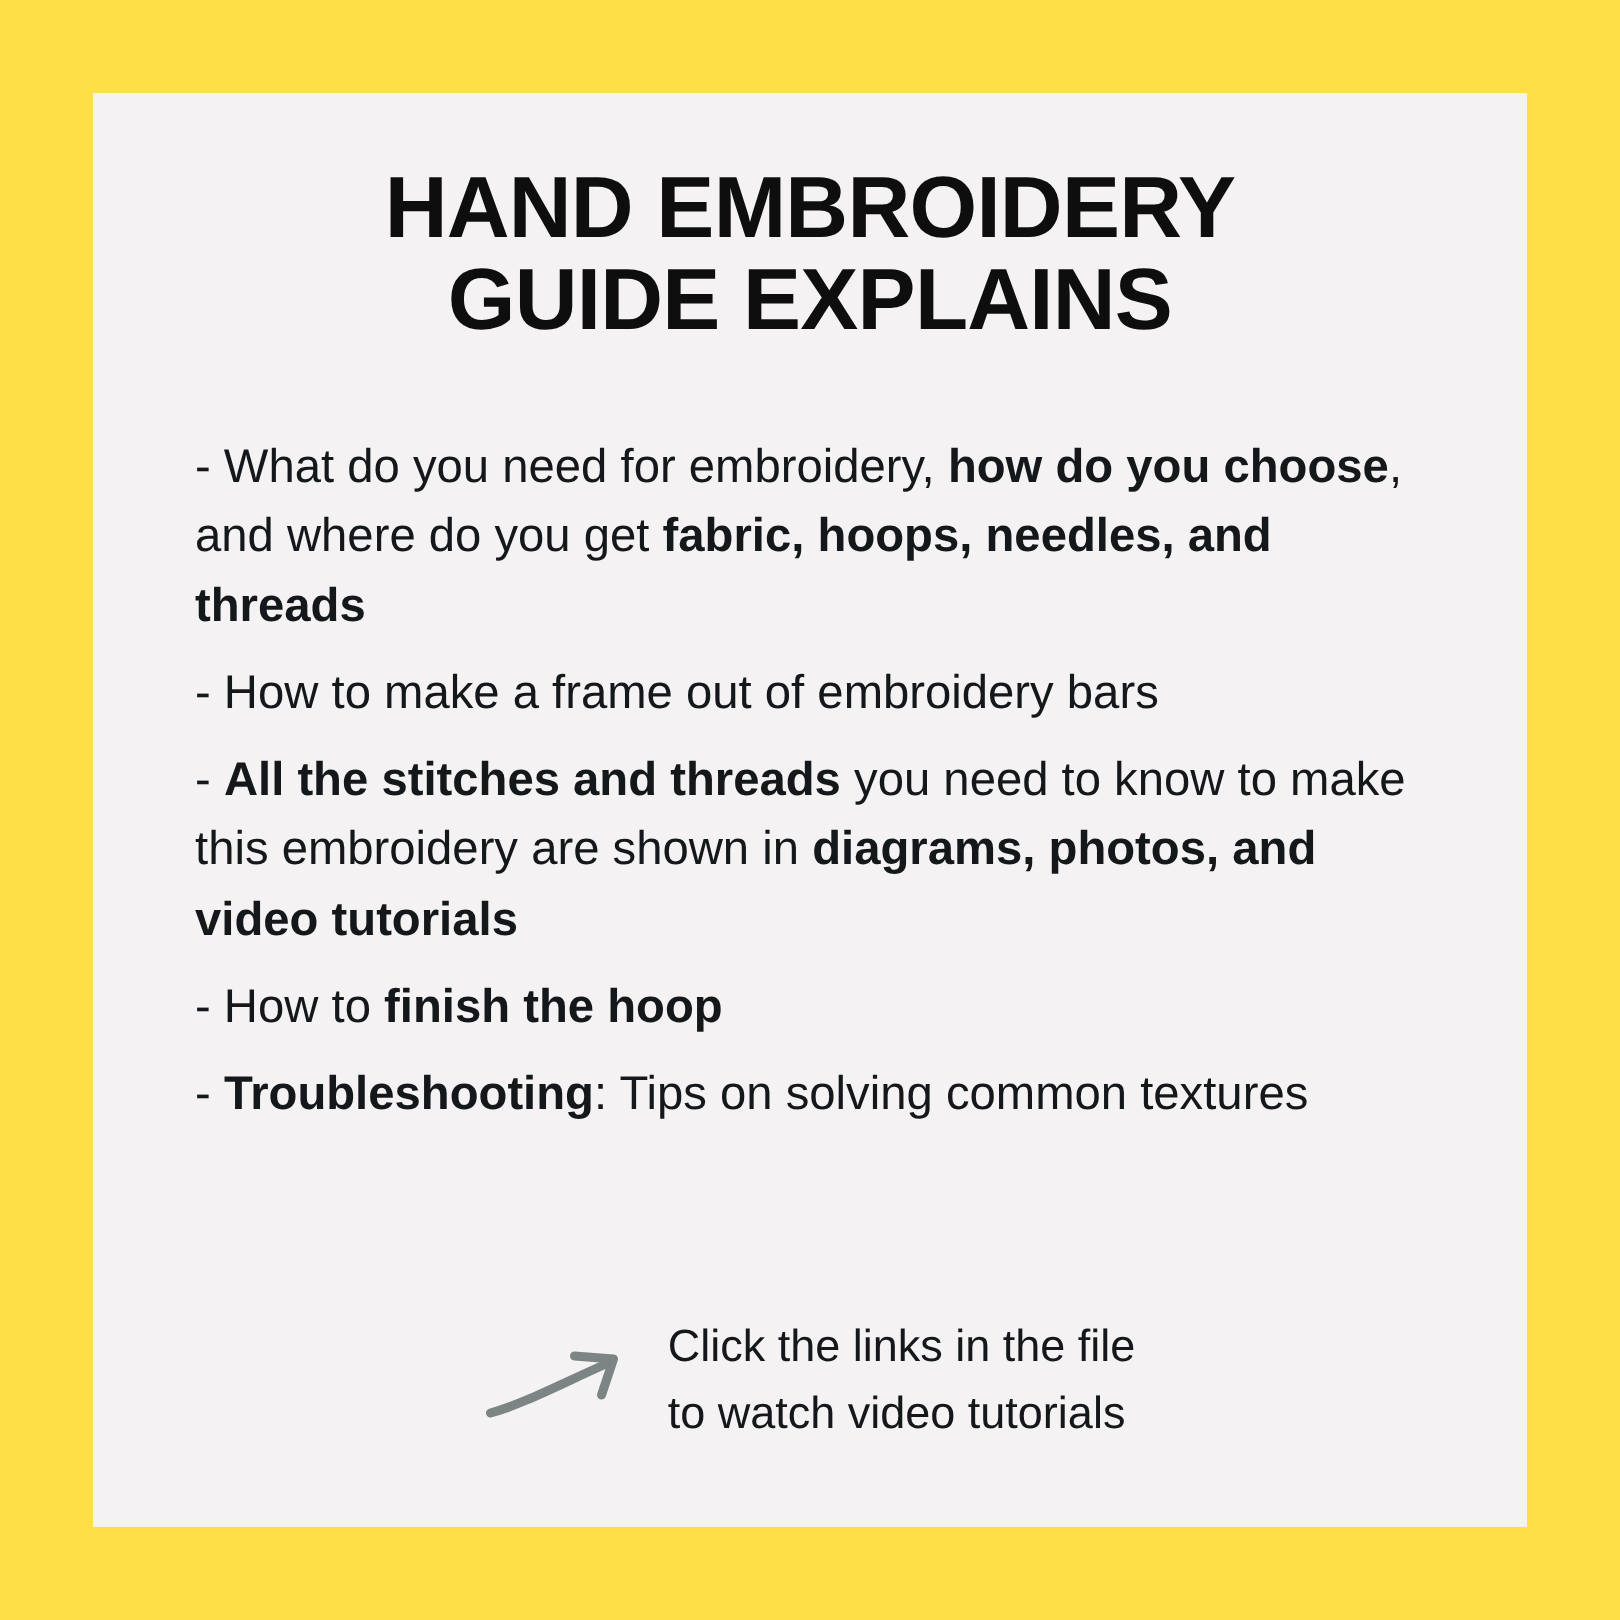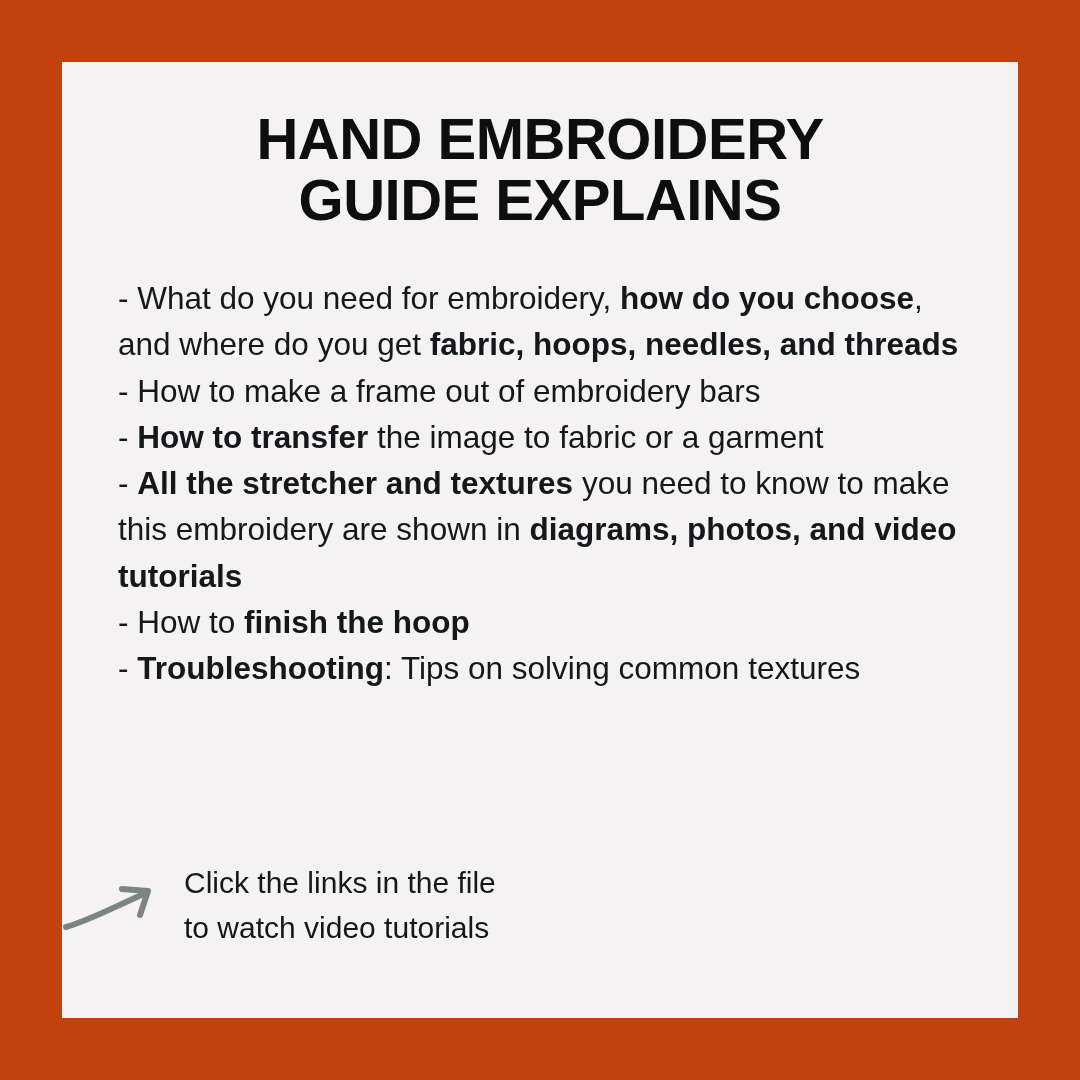--- a/index.html
+++ b/index.html
@@ -10,21 +10,21 @@
     width: 1080px;
     height: 1080px;
     background: #d6e4e4;
     font-family: "Liberation Sans", sans-serif;
     overflow: hidden;
   }
   .page {
     position: relative;
     width: 1080px;
     height: 1080px;
-    background: #c2410c;
+    background: #fde047;
     box-sizing: border-box;
   }
   .card {
     position: absolute;
     left: 62px;
     top: 62px;
     width: 956px;
     height: 956px;
     background: #f4f2f3;
     box-sizing: border-box;
@@ -46,32 +46,33 @@
   }
   .body {
     margin: 0;
     padding: 44px 56px 0 56px;
     font-size: 31.5px;
     line-height: 1.47;
     color: #15181a;
     font-weight: 400;
   }
   .body p {
-    margin: 0;
+    margin: 12px;
   }
   .body b {
     font-weight: 700;
   }
   .footer {
     position: absolute;
     left: 0;
     right: 0;
-    bottom: 68px;
+    bottom: 53px;
     display: flex;
     align-items: center;
+    justify-content: center;
   }
   .arrow {
     width: 96px;
     height: 56px;
     margin-right: 26px;
     flex: none;
   }
   .footer-text {
     font-size: 30px;
     line-height: 1.5;
@@ -88,22 +89,21 @@
   <div class="card">
 
     <h1 class="title">
       <span class="line">HAND EMBROIDERY</span>
       <span class="line">GUIDE EXPLAINS</span>
     </h1>
 
     <div class="body">
       <p><span>- What do you need for embroidery, </span><b>how do you choose</b><span>, and where do you get </span><b>fabric, hoops, needles, and threads</b></p>
       <p><span>- How to make a frame out of embroidery bars</span></p>
-      <p><span>- </span><b>How to transfer</b><span> the image to fabric or a garment</span></p>
-      <p><span>- </span><b>All the stretcher and textures</b><span> you need to know to make this embroidery are shown in </span><b>diagrams, photos, and video tutorials</b></p>
+      <p><span>- </span><b>All the stitches and threads</b><span> you need to know to make this embroidery are shown in </span><b>diagrams, photos, and video tutorials</b></p>
       <p><span>- How to </span><b>finish the hoop</b></p>
       <p><span>- </span><b>Troubleshooting</b><span>: Tips on solving common textures</span></p>
     </div>
 
     <div class="footer">
       <svg class="arrow" viewBox="0 0 96 56" aria-hidden="true">
         <path d="M4 50 C 26 44, 52 30, 84 16" stroke="#7c8584" stroke-width="6" fill="none" stroke-linecap="round"></path>
         <path d="M60 12 L86 14 L78 38" stroke="#7c8584" stroke-width="6" fill="none" stroke-linecap="round" stroke-linejoin="round"></path>
       </svg>
       <div class="footer-text">

